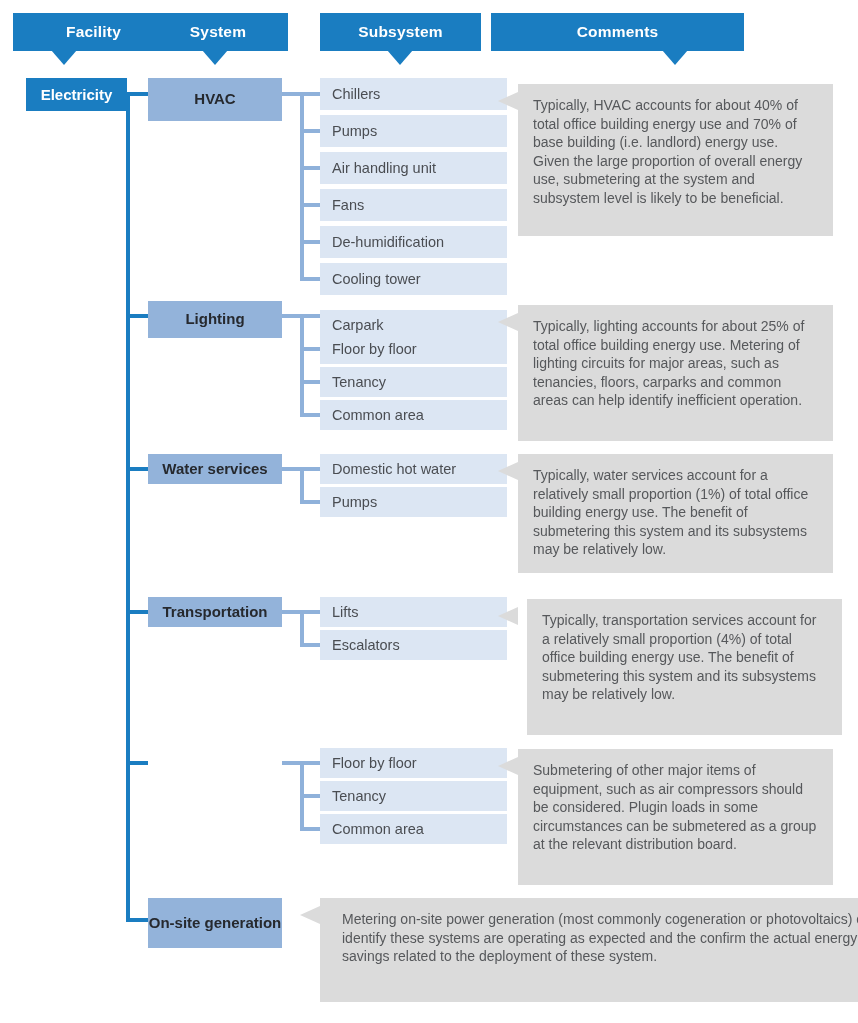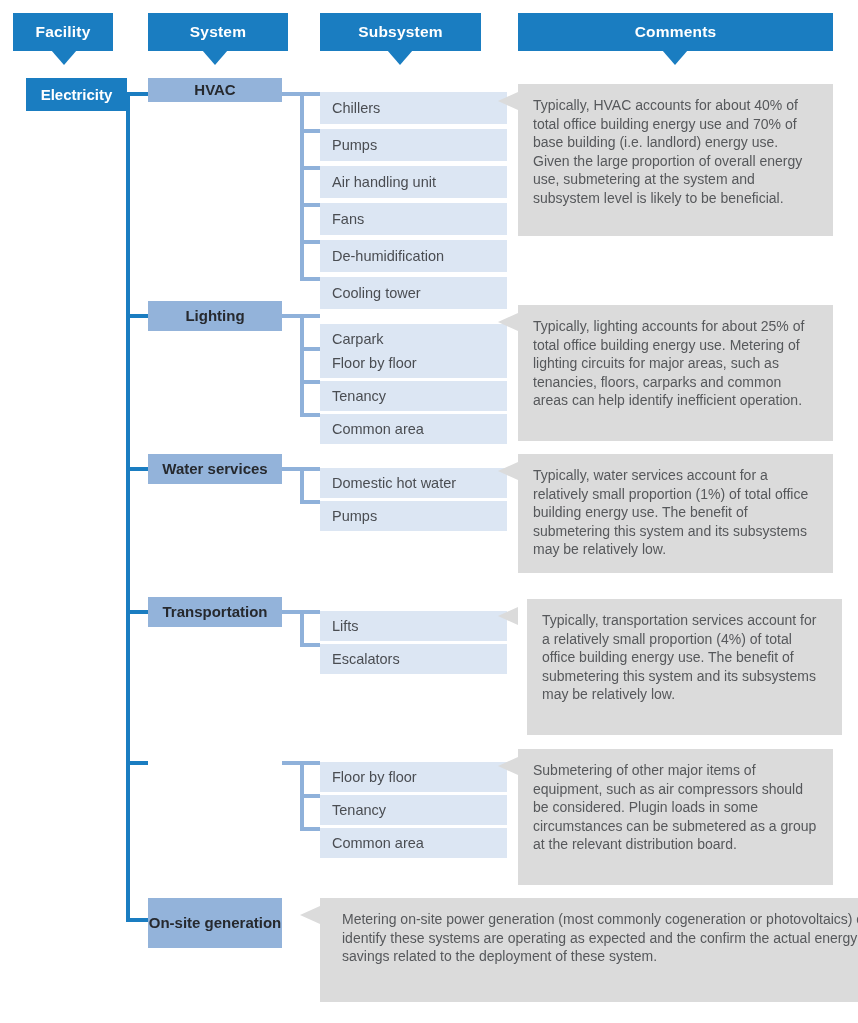--- a/index.html
+++ b/index.html
@@ -31,77 +31,77 @@
     position:absolute;background:var(--blue);color:#ffffff;font-weight:bold;font-size:15px;
     display:flex;align-items:center;justify-content:center;margin-left:13px;
   }
   .sys-box{
     position:absolute;left:148px;width:134px;background:var(--sys-blue);color:var(--txt-dark);
     font-weight:bold;font-size:15px;display:flex;align-items:center;justify-content:center;
     text-align:center;line-height:1.25;
   }
   .sub-box{
     position:absolute;left:320px;width:187px;background:var(--sub-blue);color:var(--txt-sub);
-    font-size:14.5px;display:flex;align-items:center;padding-left:12px;box-sizing:border-box;margin-top:14px;
+    font-size:14.5px;display:flex;align-items:center;padding-left:12px;box-sizing:border-box;
   }
   .comment{
     position:absolute;background:var(--gray);color:var(--txt-comment);
     font-size:14px;line-height:18.5px;padding:12px 15px;box-sizing:border-box;
   }
   .tail{
     position:absolute;width:0;height:0;
     border-top:9px solid transparent;border-bottom:9px solid transparent;
     border-right:20px solid var(--gray);
   }
   .hline,.vline{position:absolute;background:var(--blue);}
   .lhline,.lvline{position:absolute;background:var(--conn-light);}
 </style>
 </head>
 <body>
 
 <div class="canvas">
 
-  <div class="hdr" style="left:13px;width:100px;">Facility</div>
+  <div class="hdr" style="left:13px;width:111px;padding-left:25px;">Facility</div>
   <div class="hdr" style="left:148px;width:140px;">System</div>
   <div class="hdr" style="left:320px;width:161px;">Subsystem</div>
-  <div class="hdr" style="left:518px;width:315px;">Comments</div>
+  <div class="hdr" style="left:491px;width:253px;">Comments</div>
 
   <div class="hdr-arrow" style="left:51px;"></div>
   <div class="hdr-arrow" style="left:202px;"></div>
   <div class="hdr-arrow" style="left:387px;"></div>
   <div class="hdr-arrow" style="left:662px;"></div>
 
   <div class="facility-box" style="left:13px;top:78px;width:101px;height:33px;">Electricity</div>
 
   <div class="hline" style="left:113px;top:92px;width:35px;height:4px;"></div>
   <div class="vline" style="left:126px;top:92px;width:4px;height:830px;"></div>
   <div class="hline" style="left:126px;top:314px;width:22px;height:4px;"></div>
   <div class="hline" style="left:126px;top:467px;width:22px;height:4px;"></div>
   <div class="hline" style="left:126px;top:610px;width:22px;height:4px;"></div>
   <div class="hline" style="left:126px;top:761px;width:22px;height:4px;"></div>
   <div class="hline" style="left:126px;top:918px;width:22px;height:4px;"></div>
 
-  <div class="sys-box" style="top:78px;height:24px;">HVAC</div>
+  <div class="sys-box" style="top:78px;height:43px;">HVAC</div>
   <div class="lhline" style="left:282px;top:92px;width:38px;height:4px;"></div>
   <div class="lvline" style="left:300px;top:92px;width:4px;height:189px;"></div>
   <div class="lhline" style="left:300px;top:129px;width:20px;height:4px;"></div>
   <div class="lhline" style="left:300px;top:166px;width:20px;height:4px;"></div>
   <div class="lhline" style="left:300px;top:203px;width:20px;height:4px;"></div>
   <div class="lhline" style="left:300px;top:240px;width:20px;height:4px;"></div>
   <div class="lhline" style="left:300px;top:277px;width:20px;height:4px;"></div>
   <div class="sub-box" style="top:78px;height:32px;">Chillers</div>
   <div class="sub-box" style="top:115px;height:32px;">Pumps</div>
   <div class="sub-box" style="top:152px;height:32px;">Air handling unit</div>
   <div class="sub-box" style="top:189px;height:32px;">Fans</div>
   <div class="sub-box" style="top:263px;height:32px;">Cooling tower</div>
   <div class="sub-box" style="top:226px;height:32px;">De-humidification</div>
   <div class="tail" style="left:498px;top:92px;"></div>
   <div class="comment" style="left:518px;top:84px;width:315px;min-height:152px;">Typically, HVAC accounts for about 40% of total office building energy use and 70% of base building (i.e. landlord) energy use. Given the large proportion of overall energy use, submetering at the system and subsystem level is likely to be beneficial.</div>
 
-  <div class="sys-box" style="top:301px;height:30px;">Lighting</div>
+  <div class="sys-box" style="top:301px;height:37px;">Lighting</div>
   <div class="lhline" style="left:282px;top:314px;width:38px;height:4px;"></div>
   <div class="lvline" style="left:300px;top:314px;width:4px;height:103px;"></div>
   <div class="lhline" style="left:300px;top:347px;width:20px;height:4px;"></div>
   <div class="lhline" style="left:300px;top:380px;width:20px;height:4px;"></div>
   <div class="lhline" style="left:300px;top:413px;width:20px;height:4px;"></div>
   <div class="sub-box" style="top:310px;height:30px;">Carpark</div>
   <div class="sub-box" style="top:334px;height:30px;">Floor by floor</div>
   <div class="sub-box" style="top:367px;height:30px;">Tenancy</div>
   <div class="sub-box" style="top:400px;height:30px;">Common area</div>
   <div class="tail" style="left:498px;top:313px;"></div>

